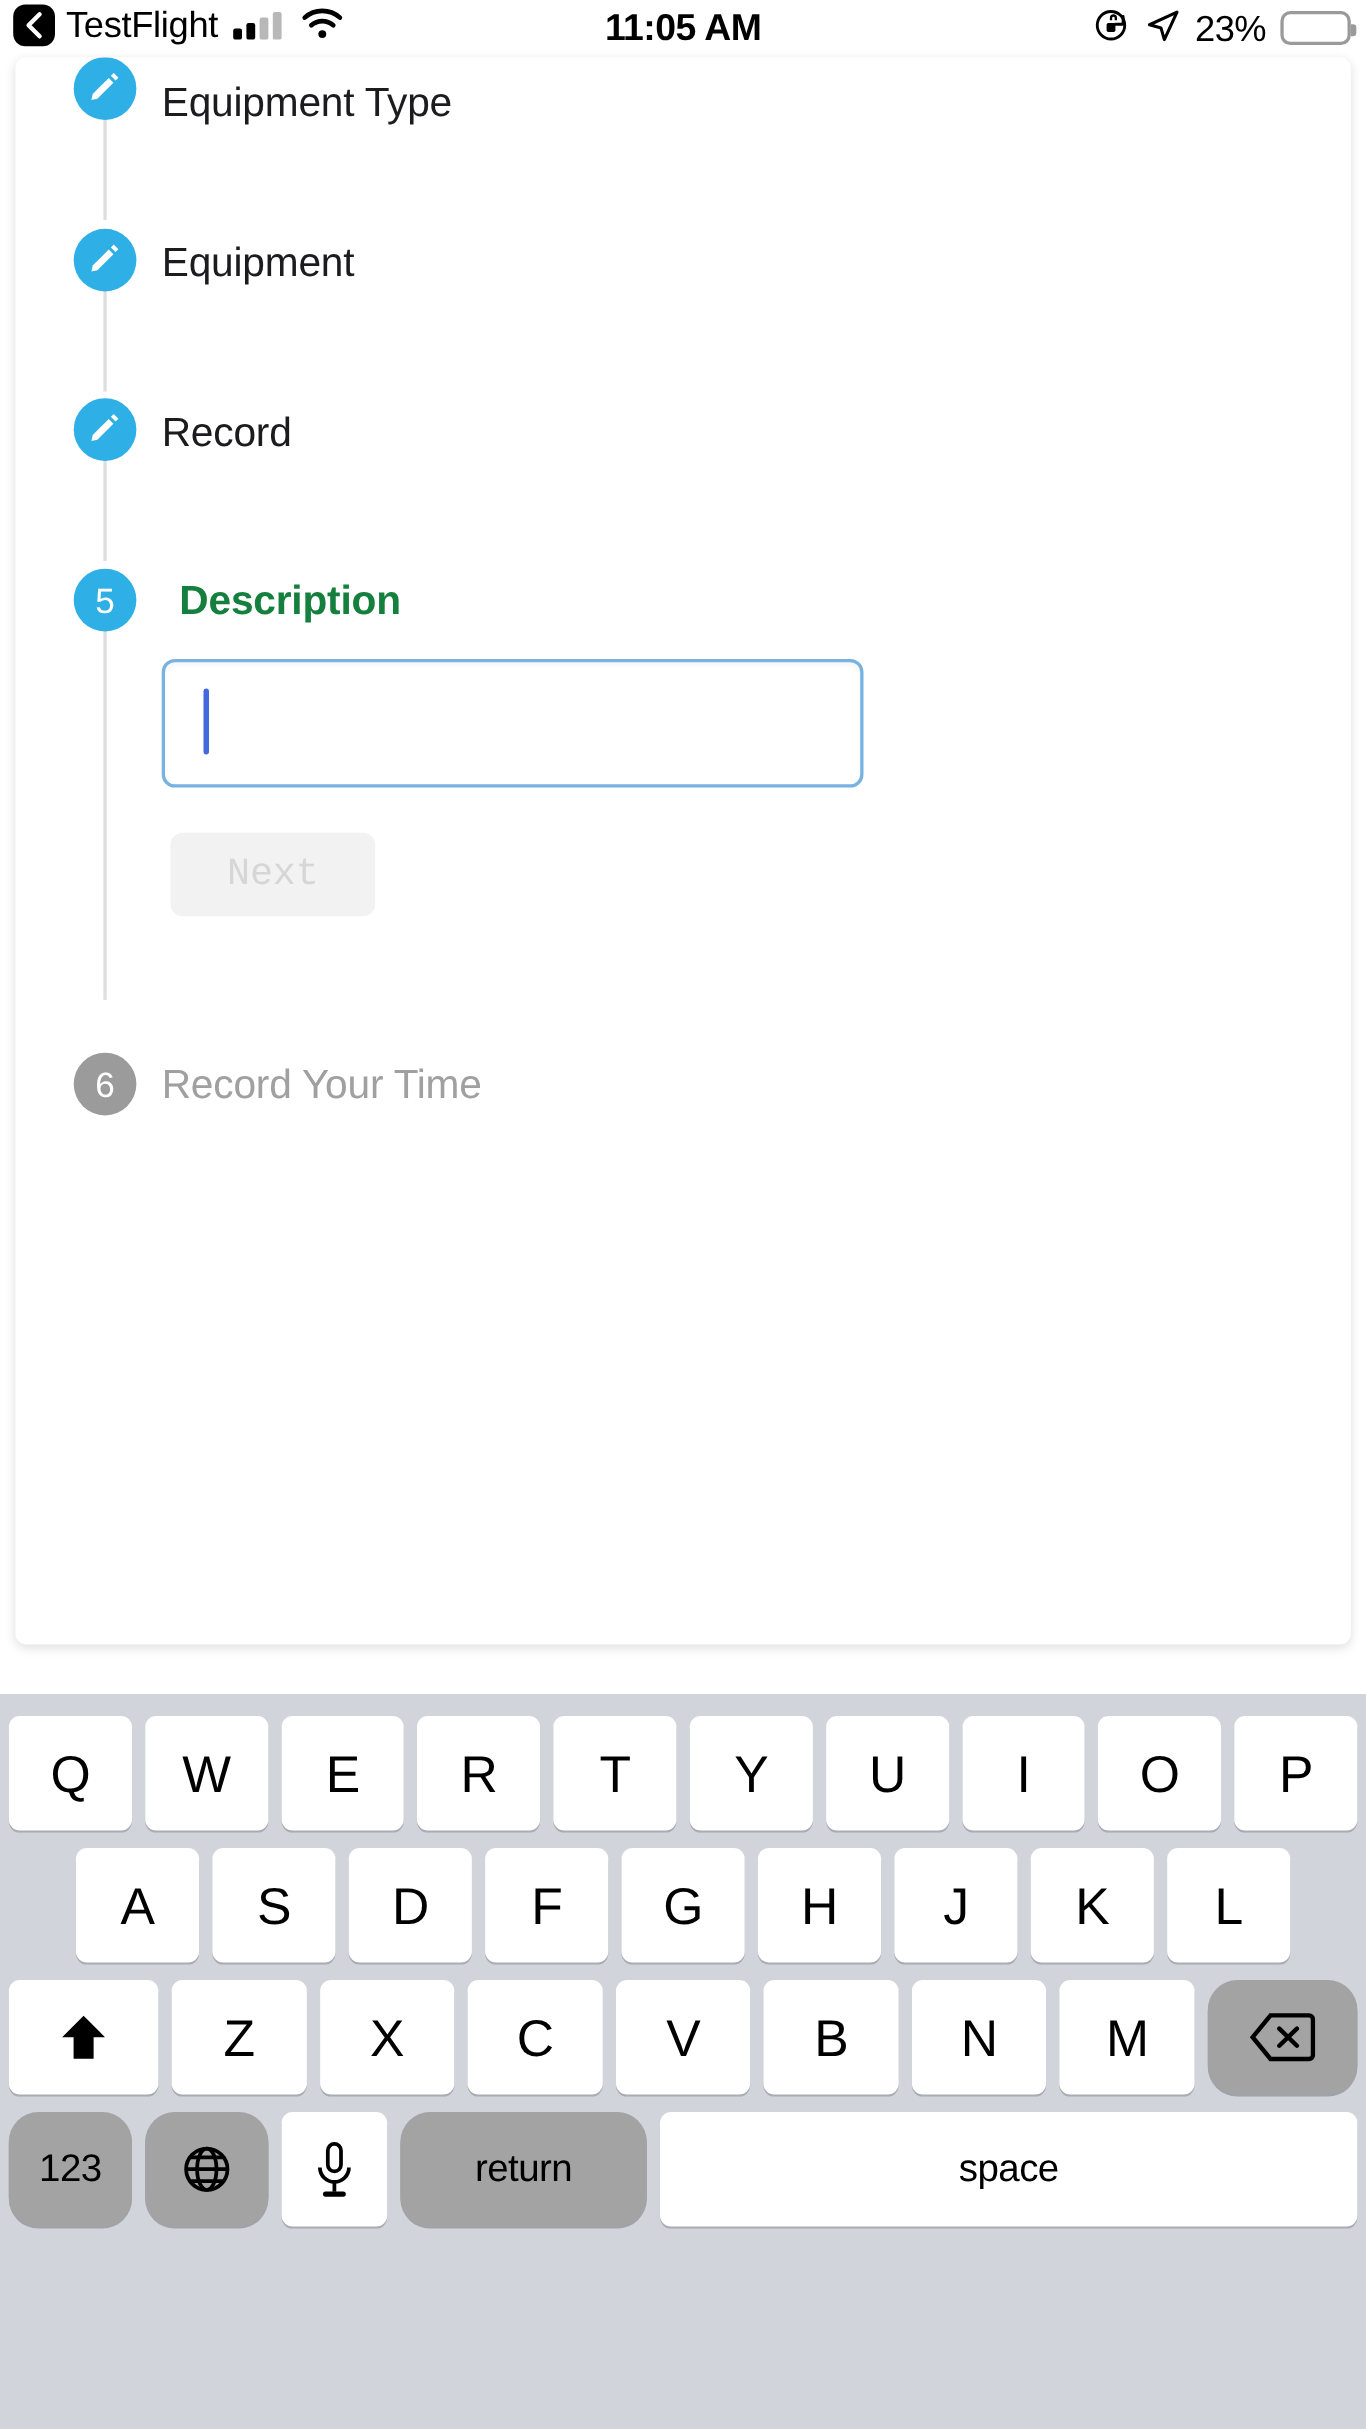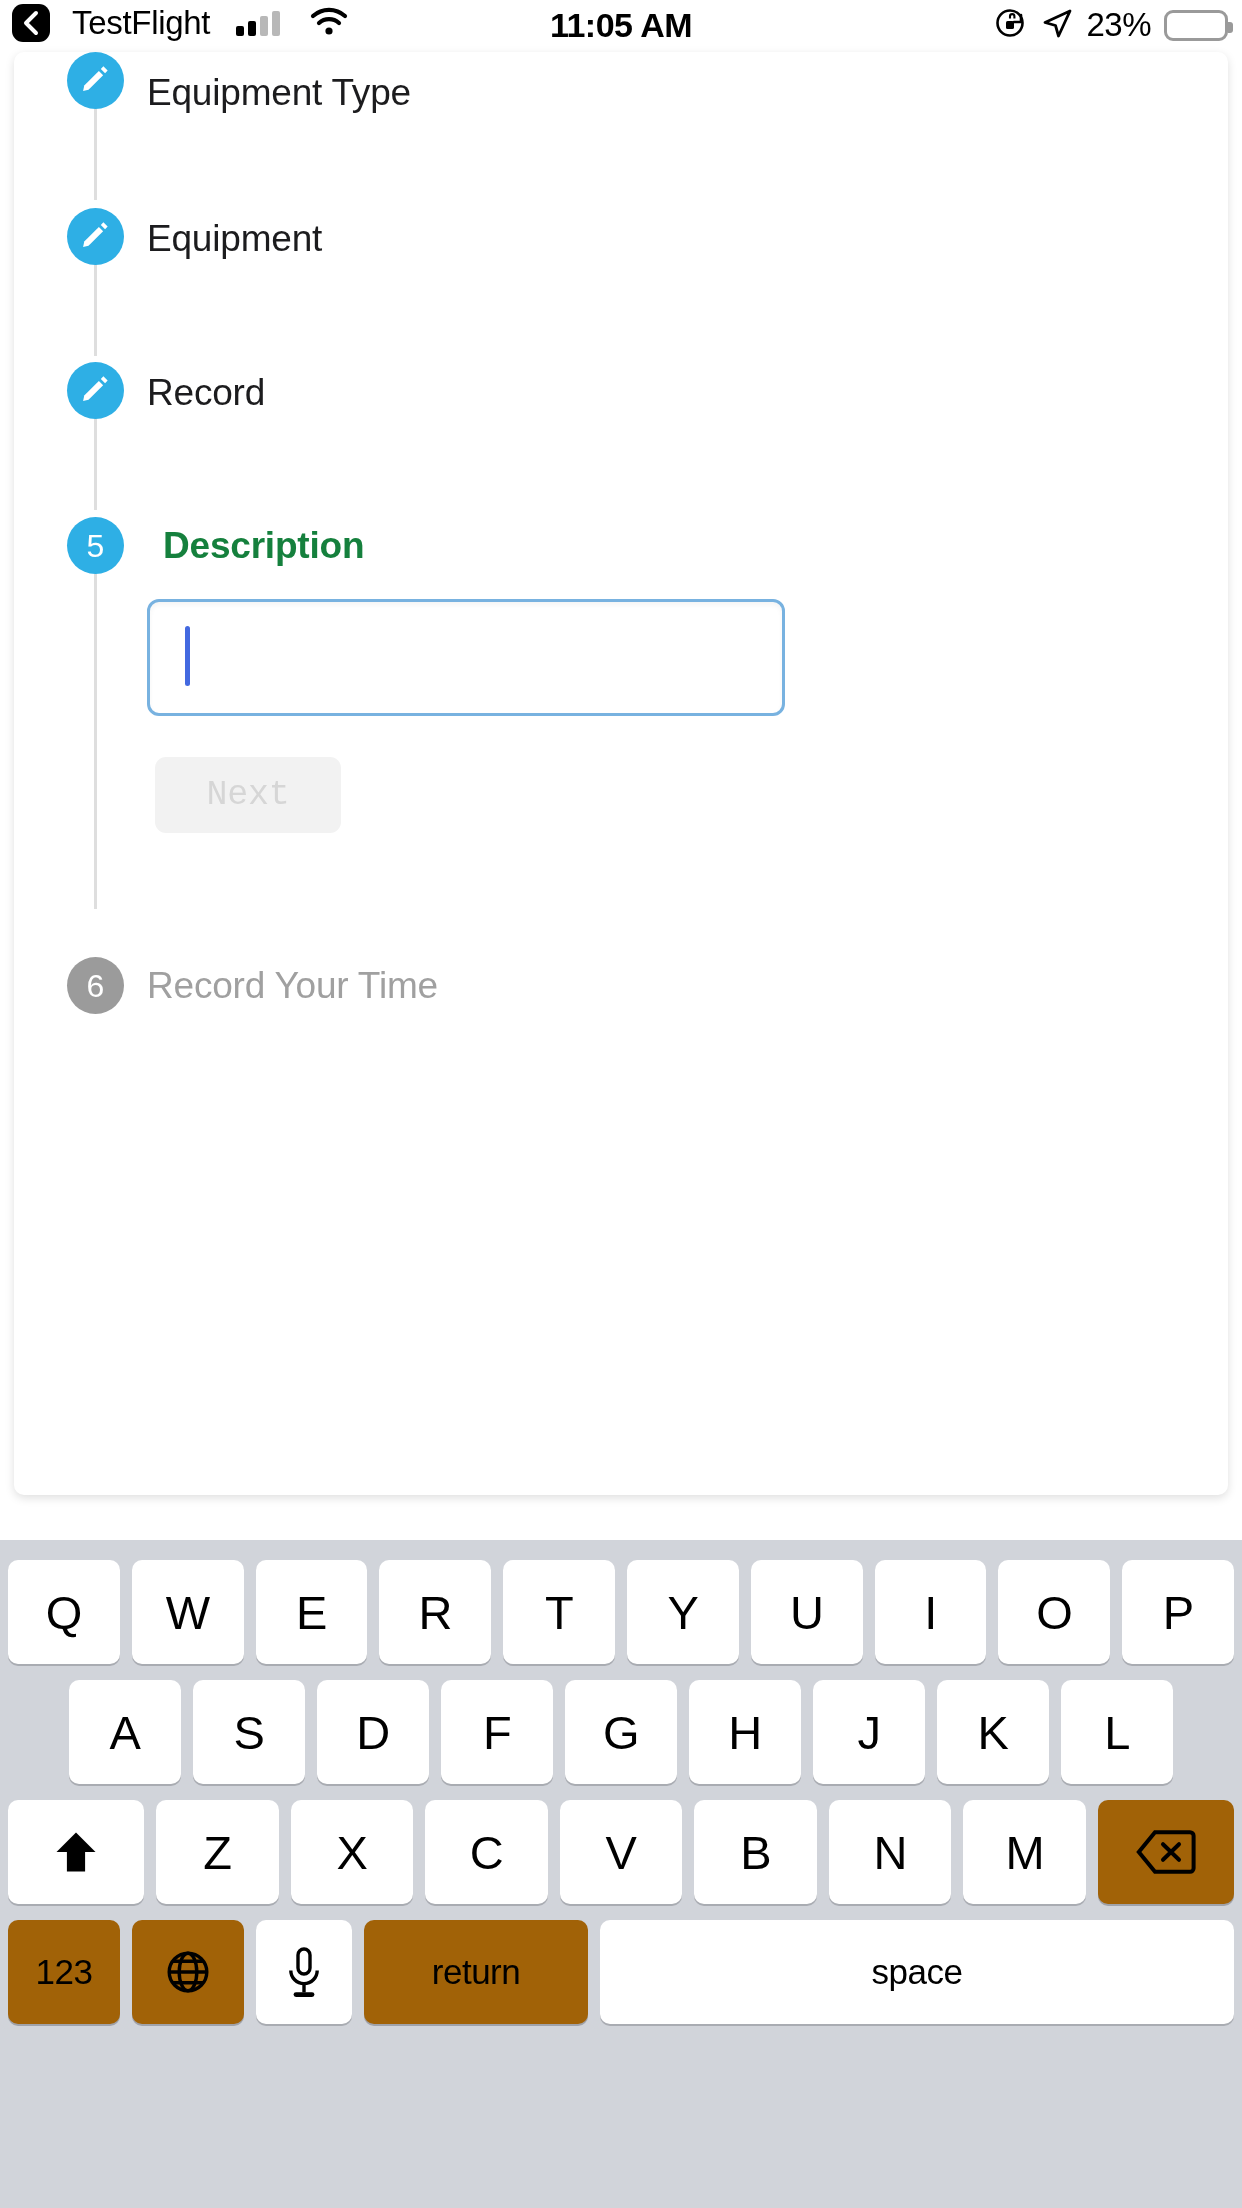--- a/index.html
+++ b/index.html
@@ -9,21 +9,21 @@
     font-family: "Liberation Sans", "DejaVu Sans", sans-serif;
     overflow: hidden;
   }
   #screen { position: relative; width: 1242px; height: 2208px; background:#ffffff; }
 
   
   #status-bar {
     position: absolute; top: 0; left: 0; width: 1242px; height: 52px;
     display: flex; align-items: center; color: #000;
   }
-  .sb-left { position:absolute; left: 12px; top: 4px; display:flex; align-items:center; gap: 22px; }
+  .sb-left { position:absolute; left: 12px; top: 4px; display:flex; align-items:center; gap: 10px; }
   .back-chip {
     width: 38px; height: 38px; background:#000; border-radius: 11px;
     display:flex; align-items:center; justify-content:center;
   }
   .back-chip svg { display:block; }
   .carrier-name { font-size: 33px; letter-spacing: -0.3px; color:#000; font-weight: 400; }
   .signal-bars { display:flex; align-items:flex-end; gap: 4px; height: 26px; margin-left: 4px; }
   .signal-bars i { width: 8px; border-radius: 2px; display:block; background:#000; }
   .signal-bars i.b1 { height: 10px; }
   .signal-bars i.b2 { height: 15px; }
@@ -98,21 +98,21 @@
     background:#D1D4DA;
   }
   .kb-row { position:absolute; left:0; width: 1242px; display:flex; }
   .key {
     background:#FFFFFF; border-radius: 10px;
     box-shadow: 0 2px 0 rgba(136,138,145,0.55);
     display:flex; align-items:center; justify-content:center;
     font-size: 47px; color:#000; font-weight: 400; letter-spacing: -0.5px;
     font-family: "Liberation Sans", sans-serif;
   }
-  .key.dark { background:#a16207; box-shadow: 0 2px 0 rgba(126,129,136,0.6); }
+  .key.dark { background:#a3a3a3; box-shadow: 0 2px 0 rgba(126,129,136,0.6); border-radius: 27px; }
   .key.small { font-size: 35px; }
   .key svg { display:block; }
 
   #kb-row1 { top: 20px; height: 104px; padding: 0 8px; gap: 12px; }
   #kb-row1 .key { width: 100%; height: 104px; }
   #kb-row2 { top: 140px; height: 104px; padding: 0 69px; gap: 12px; }
   #kb-row2 .key { width: 100%; height: 104px; }
   #kb-row3 { top: 260px; height: 104px; padding: 0 8px; gap: 12px; align-items:center; }
   #kb-row3 .key.letter { width: 100%; height: 104px; }
   #kb-row3 .key.mod { width: 136px; height: 104px; flex: 0 0 136px; }

